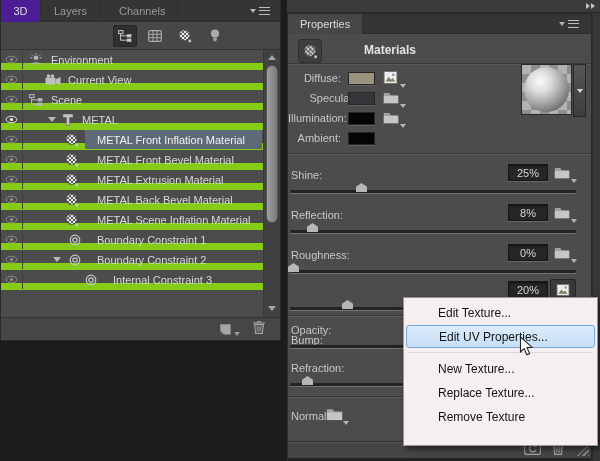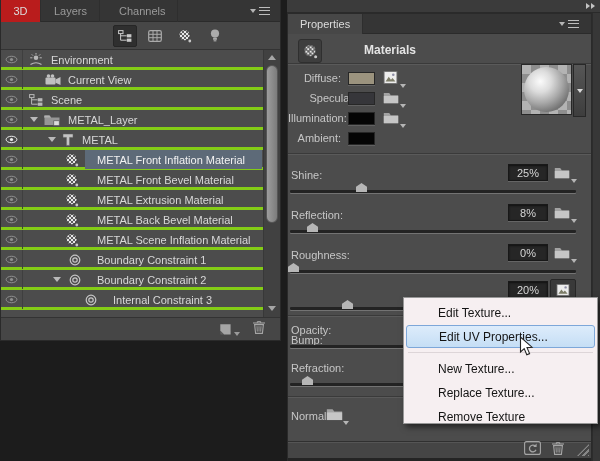--- a/index.html
+++ b/index.html
@@ -14,27 +14,27 @@
   .panel-menu-icon { display:flex; align-items:center; gap:3px; }
   .pm-lines { width:11px; height:8px; border-top:1.6px solid #bdbdbd; border-bottom:1.6px solid #bdbdbd; position:relative; }
   .pm-lines::after { content:""; position:absolute; left:0; right:0; top:2.4px; border-top:1.6px solid #bdbdbd; }
   .chev { width:0;height:0;border-top:3.5px solid transparent;border-bottom:3.5px solid transparent;border-left:4.5px solid #c3c3c3; display:inline-block; }
 
   
   #panel3d { left:0; top:0; width:281px; height:341px; background:#4c4c4c; border:1px solid #2a2a2a; border-top:none; }
   .tabbar { left:0; top:0; width:100%; height:22px; background:#353535; border-bottom:1px solid #2b2b2b; }
   .tab { position:absolute; top:0; height:22px; display:flex; align-items:center; justify-content:center;
          font-size:11px; color:#9a9a9a; padding:0 12px; border-right:1px solid #2e2e2e; }
-  .tab.active { background:#b91c1c; color:#dcdcdc; }
+  .tab.active { background:#4c1d95; color:#dcdcdc; }
   #toolbar3d { left:0; top:22px; width:100%; height:28px; background:#474747; border-bottom:1px solid #333; display:flex; align-items:center; padding-left:112px; gap:6px; }
   .toolbtn { width:24px; height:22px; display:flex; align-items:center; justify-content:center; color:#ababab; border-radius:2px; }
   .toolbtn.pressed { background:#2f2f2f; border:1px solid #262626; color:#c9c9c9; }
 
   #list3d { left:0; top:50px; width:279px; height:267px; background:#4c4c4c; }
-  .row { position:relative; width:100%; height:20px; border-bottom:3px solid #84cc16; }
+  .row { position:relative; width:100%; height:20px; border-bottom:7px solid #84cc16; }
   .eyecell { position:absolute; left:0; top:0; width:22px; height:19px; border-right:1px solid #3f3f3f; display:flex; align-items:center; justify-content:center; color:#8f8f8f; }
   .eyecell.bright { color:#eeeeee; }
   .rowbody { position:absolute; left:22px; right:18px; top:0; height:19px; }
   .rowhl { position:absolute; left:62px; right:0; top:0; height:19px; background:#5d6a78; }
   .ritem { position:absolute; top:0; height:19px; display:flex; align-items:center; }
   .rlabel { font-size:11px; color:#d8d8d8; white-space:nowrap; position:absolute; top:0; height:19px; display:flex; align-items:center; }
   .selected .rlabel { color:#f2f2f2; }
 
   
   #lscroll { left:262px; top:50px; width:17px; height:267px; background:#414141; border-left:1px solid #383838; }
@@ -90,21 +90,21 @@
 
   #props-footer { position:absolute; left:0; top:427px; width:303px; height:17px; background:#454545;
                   border-top:1px solid #303030; box-shadow:inset 0 1px 0 #555;
                   display:flex; align-items:center; justify-content:flex-end; gap:10px; padding-right:26px; color:#a5a5a5; }
   #grip { position:absolute; right:2px; bottom:2px; width:12px; height:12px;
           clip-path:polygon(100% 0,100% 100%,0 100%);
           background:repeating-linear-gradient(135deg,#868686 0 1.5px,transparent 1.5px 4px); }
   #props-bottomline { position:absolute; left:0; top:444px; width:303px; height:3px; background:#242424; }
 
   
-  #ctxmenu { left:403px; top:297px; width:195px; height:127px; background:#f6eff1; border:1px solid #979797;
+  #ctxmenu { left:403px; top:297px; width:195px; height:149px; background:#f6eff1; border:1px solid #979797;
              box-shadow:3px 3px 6px rgba(0,0,0,.55); z-index:50; padding-top:3px; }
   .mitem { position:relative; height:24px; margin:0 2px; display:flex; align-items:center; padding-left:32px;
            font-size:12px; color:#141414; white-space:nowrap; }
   .mitem.hl { background:linear-gradient(#ddecfb,#c5def5); border:1px solid #7da7d9; border-radius:3px; height:23px; }
   .msep { height:1px; margin:4px 4px 4px 4px; background:#ddd5d8; }
 
   
   #cursor { left:519px; top:336px; z-index:60; }
 </style>
 </head>
@@ -291,38 +291,20 @@
         <div class="rowbody">
           <span class="ritem" style="left:6px;color:#b8b8b8;">
               <svg width="14" height="12">
                 <use href="#i-tree" xlink:href="#i-tree"></use>
               </svg>
             </span>
           <span class="rlabel" style="left:28px;">Scene</span>
         </div>
       </div>
 
-      <div class="row">
-        <div class="eyecell">
-            <svg width="13" height="9">
-              <use href="#i-eye" xlink:href="#i-eye"></use>
-            </svg>
-          </div>
-        <div class="rowbody">
-          <span class="ritem" style="left:7px;">
-              <span class="tri-down"></span>
-            </span>
-          <span class="ritem" style="left:21px;">
-              <svg width="16" height="13">
-                <use href="#i-folder3d" xlink:href="#i-folder3d"></use>
-              </svg>
-            </span>
-          <span class="rlabel" style="left:45px;">METAL_Layer</span>
-        </div>
-      </div>
 
       <div class="row">
         <div class="eyecell bright">
             <svg width="13" height="9">
               <use href="#i-eye" xlink:href="#i-eye"></use>
             </svg>
           </div>
         <div class="rowbody">
           <span class="ritem" style="left:25px;">
               <span class="tri-down"></span>

